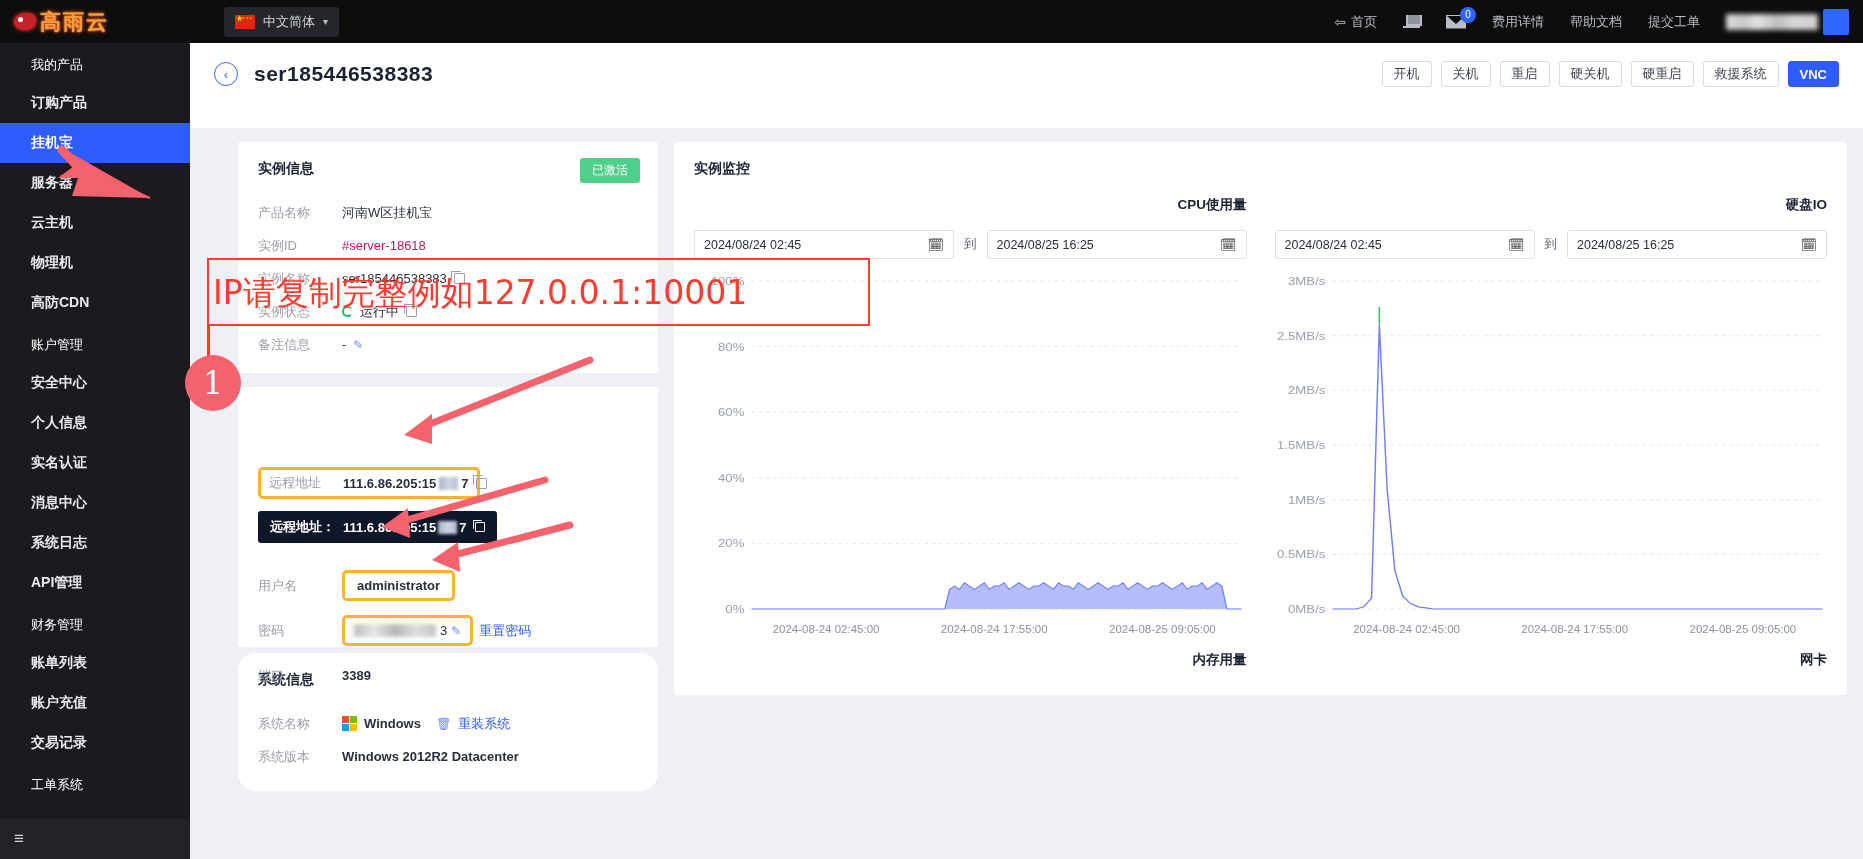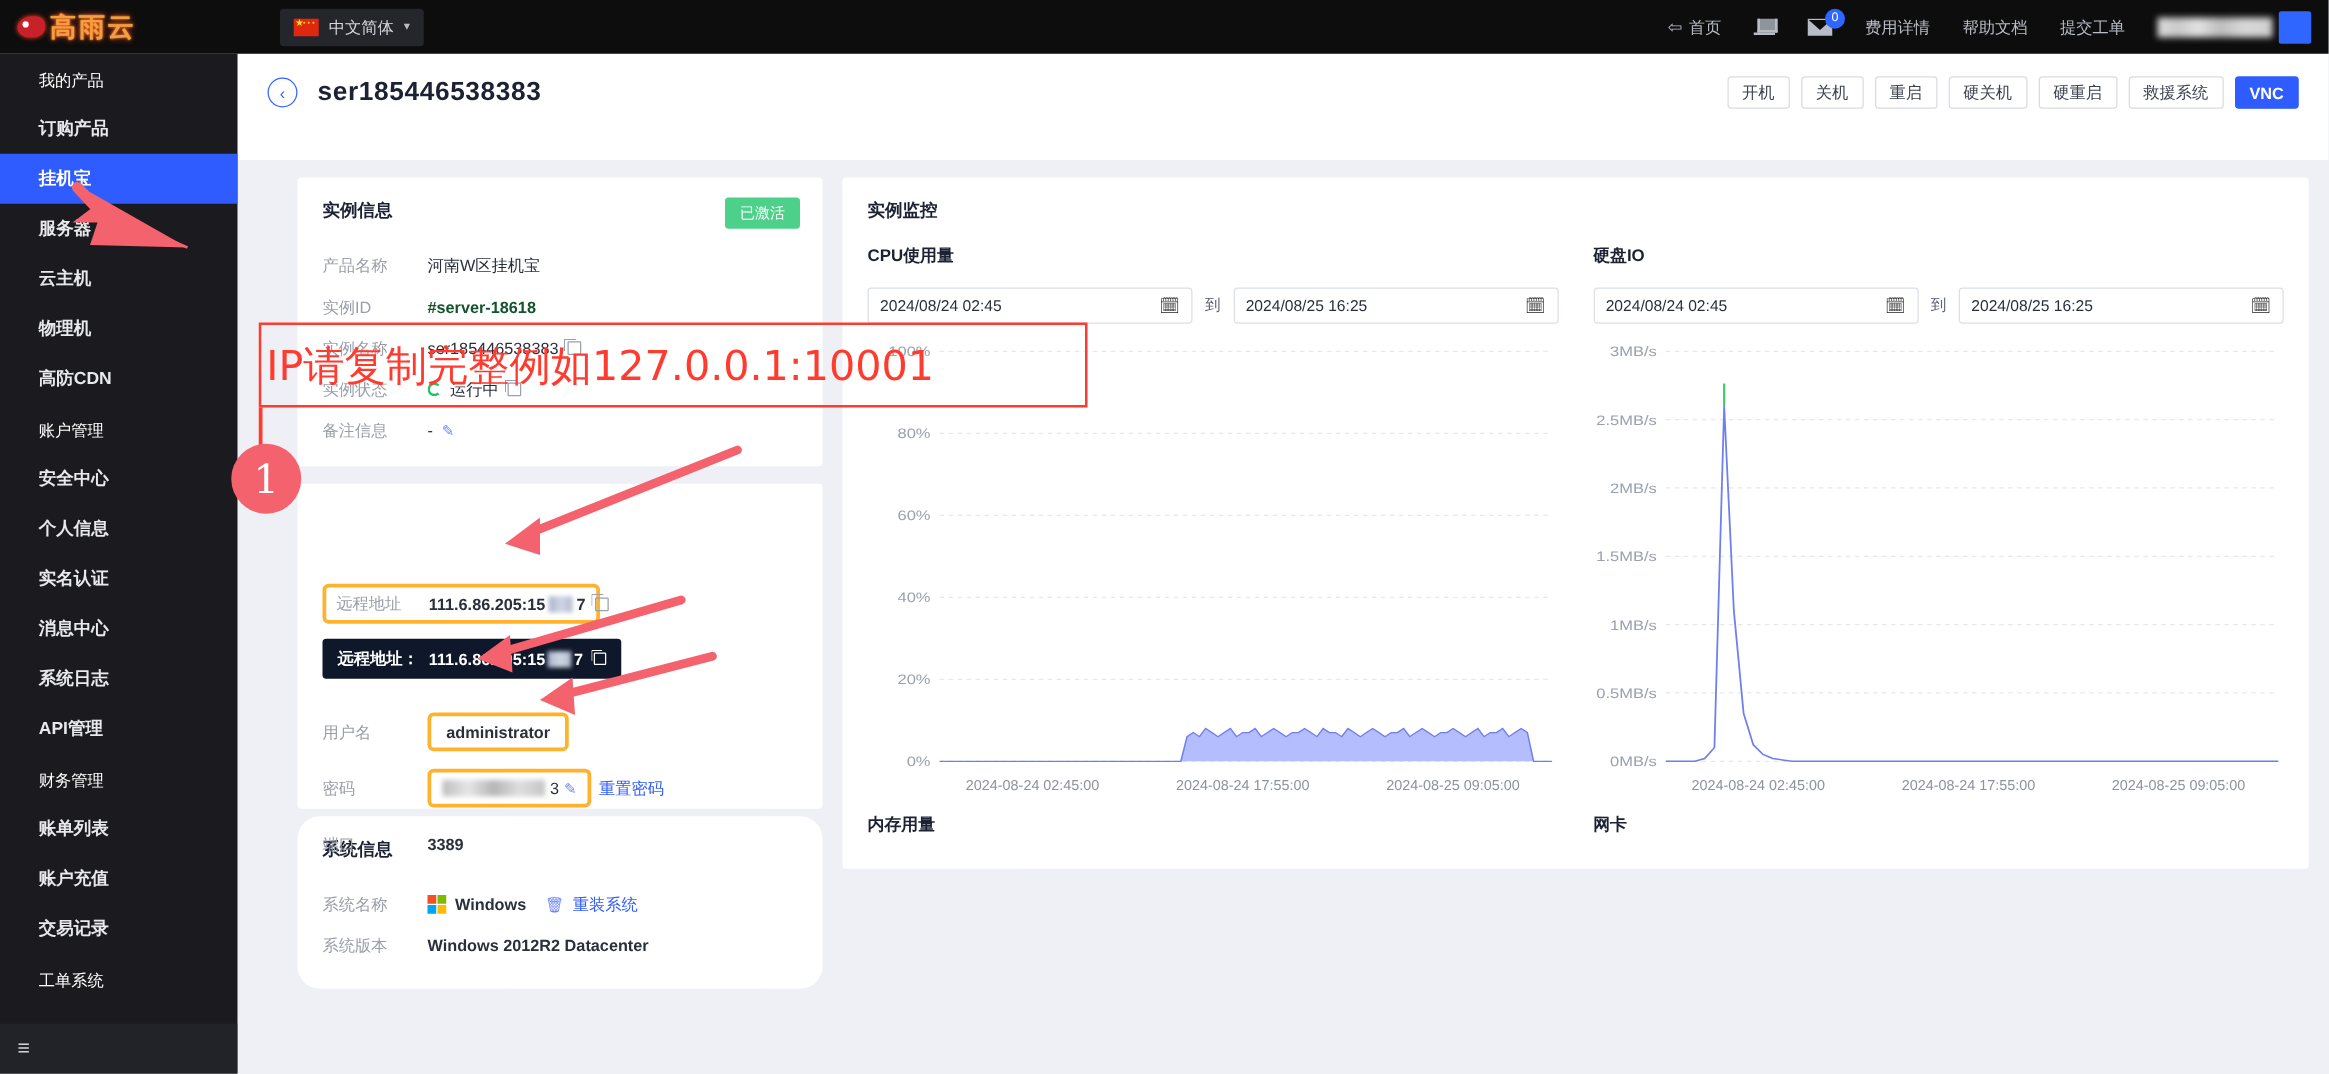--- a/index.html
+++ b/index.html
@@ -133,21 +133,21 @@
 
   .content { display: flex; gap: 16px; padding: 14px 16px 0 16px; }
   .col-left { width: 452px; flex: 0 0 452px; padding-left: 32px; }
   .col-right { flex: 1; }
   .card { background: #fff; border-radius: 3px; padding: 18px 20px; }
   .card-title { font-size: 14px; font-weight: bold; color: #1c2233; margin-bottom: 18px; }
 
   .kv { display: flex; align-items: center; height: 33px; }
   .kv-label { width: 84px; color: #9a9ea8; font-size: 13px; flex: 0 0 84px; }
   .kv-value { color: #2a2f3c; font-size: 13px; display: flex; align-items: center; gap: 7px; }
-  .kv-value.link { color: #14532d; font-weight: bold; }
+  .kv-value.link { color: #be185d; font-weight: normal; }
   .copy-ico {
     width: 11px; height: 11px; border: 1.3px solid #9aa0ad; border-radius: 1px;
     position: relative; display: inline-block; cursor: pointer;
   }
   .copy-ico:before {
     content:''; position:absolute; left:-3.5px; top:-3.5px; width:9px; height:9px;
     border:1.3px solid #9aa0ad; border-right:none; border-bottom:none; border-radius:1px;
   }
   .badge-active {
     position: absolute; right: 0; top: 0; background: #4cd08a; color: #fff;
@@ -184,21 +184,21 @@
     padding: 7px 12px; border-radius: 3px; display: inline-flex; align-items: center; gap: 8px;
   }
   .copy-ico-w {
     width: 10px; height: 10px; border: 1.3px solid #fff; border-radius: 1px;
     position: relative; display: inline-block;
   }
   .copy-ico-w:before {
     content:''; position:absolute; left:-3px; top:-3px; width:8px; height:8px;
     border:1.3px solid #fff; border-right:none; border-bottom:none; border-radius:1px;
   }
-  .charts-row { display: flex; gap: 28px; }
+  .charts-row { display: flex; gap: 28px; text-align: right; }
   .chart-block { flex: 1; min-width: 0; }
   .chart-label { font-size: 13.5px; font-weight: bold; color: #1c2233; margin-bottom: 16px;}
   .date-row { display: flex; align-items: center; gap: 10px; margin-bottom: 14px;}
   .date-input {
     flex: 1; height: 29px; border: 1px solid #dcdfe6; border-radius: 3px;
     display: flex; align-items: center; padding: 0 9px; font-size: 12.5px;
     color: #2a2f3c; background: #fff; cursor: pointer; min-width: 0;
   }
   .cal-ico { margin-left: auto; font-size: 13px; color:#222; }
   .date-sep { color: #5c6170; font-size: 12.5px; }

